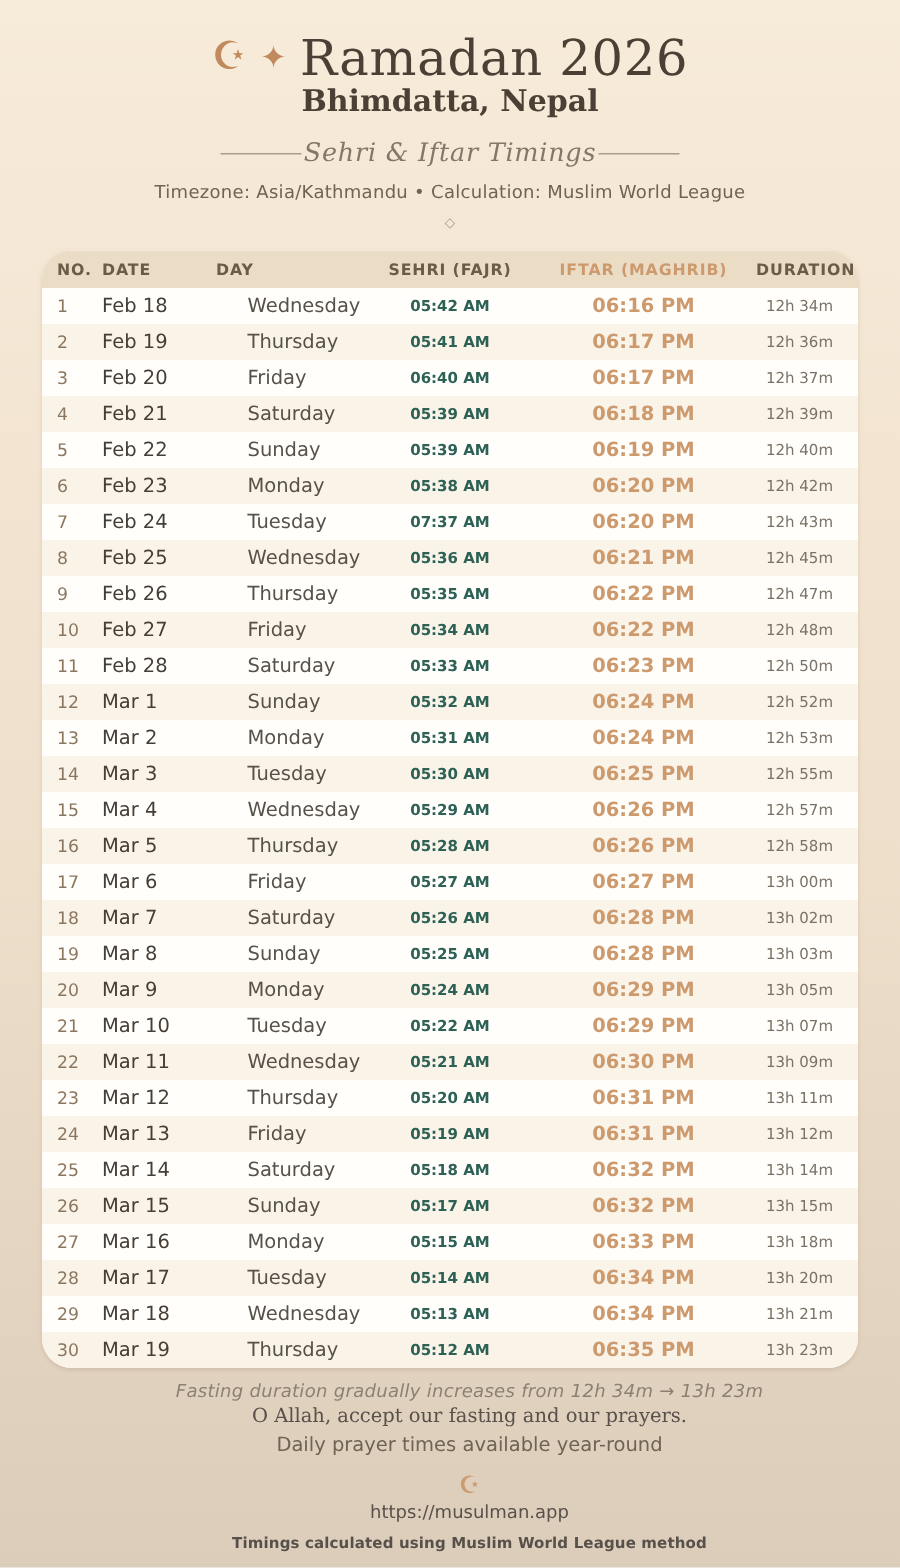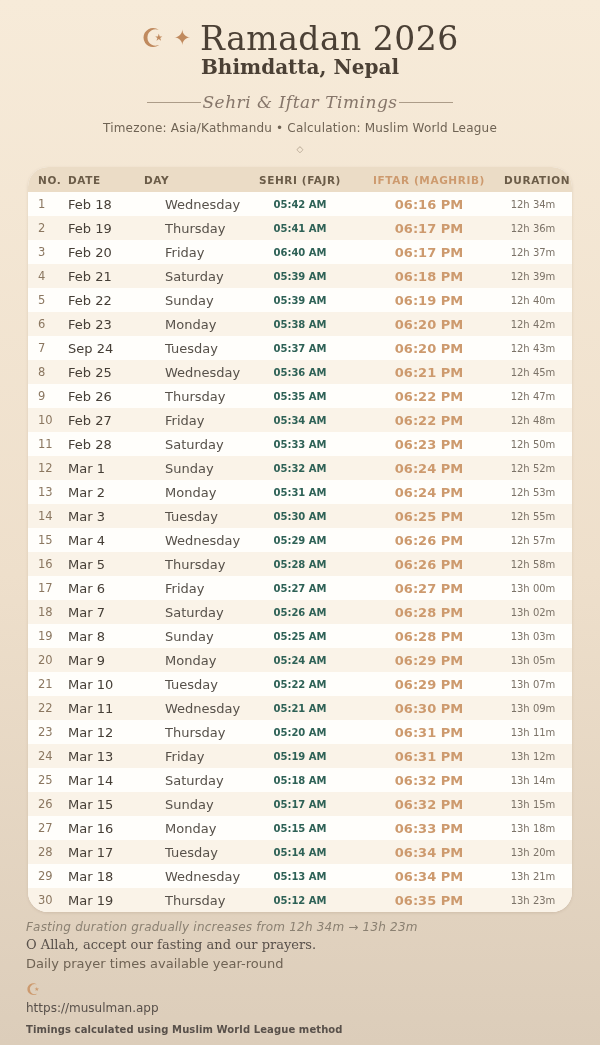--- a/index.html
+++ b/index.html
@@ -65,21 +65,21 @@
   }
   .row:nth-child(even) { background: var(--row-even); }
   .cell-no { font-size: 11.5px; color: var(--no-text); }
   .cell-date { font-size: 13px; color: var(--date-text); }
   .cell-day { font-size: 13px; color: var(--day-text); margin-left: 21px; }
   .cell-sehri { font-size: 10px; font-weight: 700; color: var(--sehri); text-align: center; }
   .cell-iftar { font-size: 13px; font-weight: 700; color: var(--iftar); text-align: center; }
   .cell-duration { font-size: 10px; color: var(--duration-text); text-align: center; }
 
   
-  .footer { text-align: left; margin-top: 8px; padding-left: 26px; }
+  .footer { text-align: center; margin-top: 8px; padding-left: 26px; }
   .note { font-size: 12px; font-style: italic; color: var(--note); letter-spacing: 0.2px; }
   .dua {
     font-family: "DejaVu Serif", serif; 
     font-size: 13px; color: var(--dua); margin-top: 3px;
   }
   .availability { font-size: 13px; color: var(--meta); margin-top: 4px; }
   .brand-row {
     display: inline-flex; align-items: center; gap: 7px; margin-top: 11px;
     color: var(--iftar); cursor: pointer;
   }
@@ -168,23 +168,23 @@
       <div class="cell-no">6</div>
       <div class="cell-date">Feb 23</div>
       <div class="cell-day">Monday</div>
       <div class="cell-sehri">05:38 AM</div>
       <div class="cell-iftar">06:20 PM</div>
       <div class="cell-duration">12h 42m</div>
     </div>
 
     <div class="row">
       <div class="cell-no">7</div>
-      <div class="cell-date">Sep 24</div>
+      <div class="cell-date">Feb 24</div>
       <div class="cell-day">Tuesday</div>
-      <div class="cell-sehri">05:37 AM</div>
+      <div class="cell-sehri">07:37 AM</div>
       <div class="cell-iftar">06:20 PM</div>
       <div class="cell-duration">12h 43m</div>
     </div>
 
     <div class="row">
       <div class="cell-no">8</div>
       <div class="cell-date">Feb 25</div>
       <div class="cell-day">Wednesday</div>
       <div class="cell-sehri">05:36 AM</div>
       <div class="cell-iftar">06:21 PM</div>

